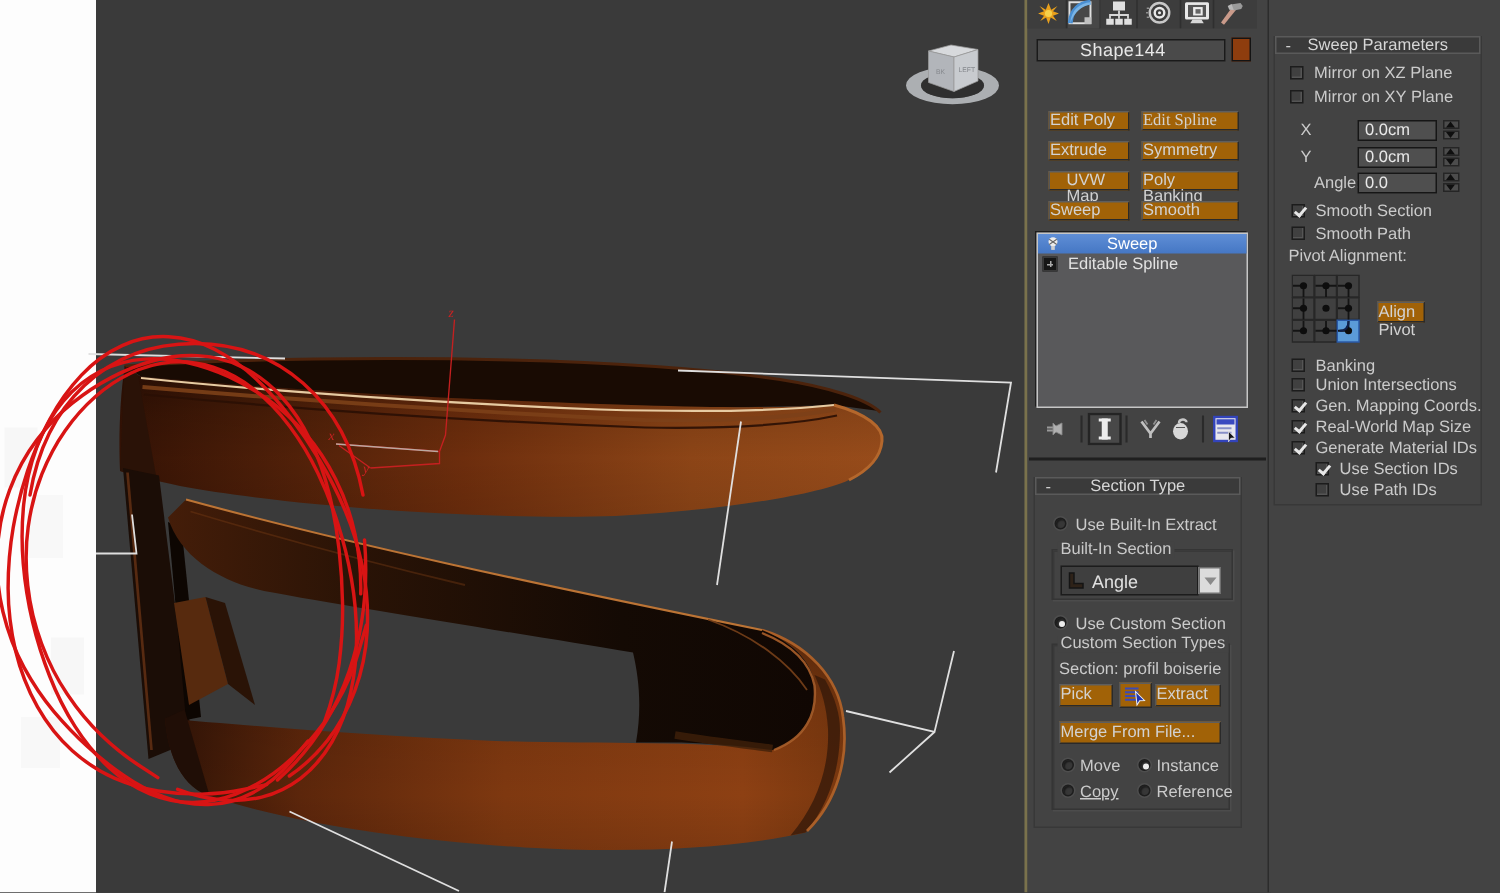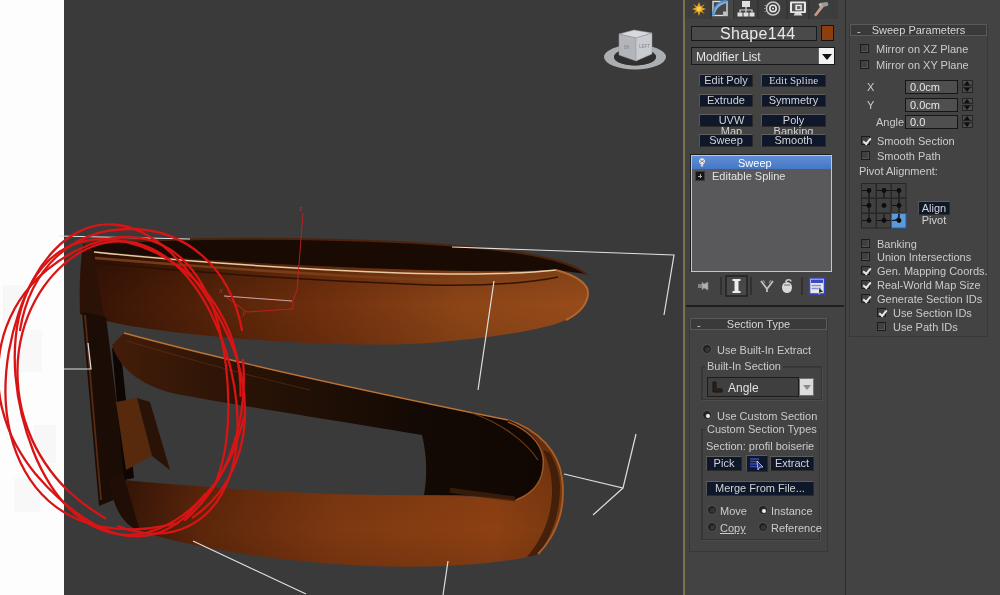--- a/index.html
+++ b/index.html
@@ -8,22 +8,22 @@
        font-family:"Liberation Sans",sans-serif;font-size:11px;background:#424242;}
   #whitebar{position:absolute;left:0;top:0;width:64px;height:595px;background:#fdfdfd;}
   #viewport{position:absolute;left:64px;top:0;width:619px;height:595px;background:#3a3a3a;}
   #vpsvg{position:absolute;left:0;top:0;width:684px;height:595px;}
   #oliveline{position:absolute;left:683px;top:0;width:2px;height:595px;background:#7a724c;}
   #panel{position:absolute;left:685px;top:0;width:315px;height:595px;background:#434343;}
   .abs{position:absolute;}
   #iconbar{position:absolute;left:0px;top:0;width:153px;height:19px;background:#3d3d3d;}
   #coldiv{position:absolute;left:160px;top:0;width:1px;height:595px;background:#2c2c2c;}
   .lbl{position:absolute;color:#cbcbcb;white-space:nowrap;font-size:11px;line-height:11px;}
-  .btn{position:absolute;background:#0f172a;border:1px solid #2a2a2a;border-top-color:#5e5e5e;border-left-color:#565656;
-       color:#d2d2d2;text-align:center;font-size:11px;}
+  .btn{position:absolute;background:#a16207;border:1px solid #2a2a2a;border-top-color:#5e5e5e;border-left-color:#565656;
+       color:#d2d2d2;text-align:left;font-size:11px;}
   .cb{position:absolute;width:9px;height:9px;background:#404040;border:1px solid #1c1c1c;
       box-shadow:inset -1px -1px 0 #555;}
   .cb.on::after{content:"";position:absolute;left:1px;top:1px;width:6px;height:3px;
       border-left:2px solid #e8e8e8;border-bottom:2px solid #e8e8e8;transform:rotate(-50deg);}
   .rad{position:absolute;width:8px;height:8px;border-radius:50%;background:#373737;border:1px solid #1d1d1d;
       box-shadow:inset 1px 1px 1px rgba(0,0,0,.5), 0 0 0 1px rgba(90,90,90,.5);}
   .rad.on::after{content:"";position:absolute;left:2px;top:2px;width:4px;height:4px;border-radius:50%;background:#ececec;}
   .field{position:absolute;background:#4f4f4f;border:1px solid #161616;color:#e8e8e8;font-size:11px;line-height:12px;padding-left:4px;}
   .spinner{position:absolute;width:12px;height:14px;}
   .spinner .u,.spinner .d{position:absolute;left:0;width:11px;height:6px;background:#4c4c4c;border:1px solid #252525;}
@@ -218,29 +218,23 @@
 
       <g transform="translate(135,8.5)">
         <path d="M-6,6.5 L-4,8 L4.5,-2.5 L2,-4.5 Z" fill="#c99a8a"></path>
         <path d="M0.5,-5.5 L7,-6.5 L8.5,-4.5 L7.5,-2.5 L2.5,-1.5 Z" fill="#9a9a9a"></path>
         <path d="M1,-5.8 L-1.5,-4.5 L-0.5,-2.0 L2.5,-1.8 Z" fill="#b8b8b8"></path>
       </g>
     </svg>
   </div>
   <div id="coldiv"></div>
 
-  <div class="field" style="left:6px;top:26px;width:126px;height:15px;background:#4a4a4a;border-color:#1a1a1a;line-height:13px;font-size:16px;letter-spacing:0.3px;padding-left:28px;">Shape144</div>
+  <div class="field" style="left:6px;top:26px;width:126px;height:15px;background:#4a4a4a;border-color:#1a1a1a;line-height:13px;font-size:12px;letter-spacing:0.3px;padding-left:28px;">Shape144</div>
   <div class="abs" style="left:136px;top:25px;width:13px;height:16px;background:#8e3d0e;border:1px solid #141414;"></div>
 
-  <div class="abs" style="left:6px;top:47px;width:144px;height:18px;background:#4a4a4a;border:1px solid #181818;">
-    <div style="position:absolute;left:4px;top:2px;color:#e4e4e4;font-size:12px;">Modifier List</div>
-    <div style="position:absolute;right:0;top:0;width:16px;height:16px;background:#f2f2f2;border-left:1px solid #666;">
-      <div style="position:absolute;left:3px;top:6px;border-left:5px solid transparent;border-right:5px solid transparent;border-top:6px solid #111;"></div>
-    </div>
-  </div>
 
   <div class="btn" style="left:14px;top:74px;width:54px;height:13px;line-height:11px;">Edit Poly</div>
   <div class="btn" style="left:76px;top:74px;width:65px;height:13px;line-height:11px;font-family:Liberation Serif, serif;">Edit Spline</div>
   <div class="btn" style="left:14px;top:94px;width:54px;height:13px;line-height:11px;">Extrude</div>
   <div class="btn" style="left:76px;top:94px;width:65px;height:13px;line-height:11px;">Symmetry</div>
   <div class="btn" style="left:14px;top:114px;width:54px;height:13px;line-height:11px;padding-left:11px;">UVW Map</div>
   <div class="btn" style="left:76px;top:114px;width:65px;height:13px;line-height:11px;">Poly Banking</div>
   <div class="btn" style="left:14px;top:134px;width:54px;height:13px;line-height:11px;">Sweep</div>
   <div class="btn" style="left:76px;top:134px;width:65px;height:13px;line-height:11px;">Smooth</div>
 
@@ -409,18 +403,18 @@
 
   <div class="cb" style="left:176px;top:239px;"></div>
     <div class="lbl" style="left:192px;top:239px;">Banking</div>
   <div class="cb" style="left:176px;top:252px;"></div>
     <div class="lbl" style="left:192px;top:252px;">Union Intersections</div>
   <div class="cb on" style="left:176px;top:266px;"></div>
     <div class="lbl" style="left:192px;top:266px;">Gen. Mapping Coords.</div>
   <div class="cb on" style="left:176px;top:280px;"></div>
     <div class="lbl" style="left:192px;top:280px;">Real-World Map Size</div>
   <div class="cb on" style="left:176px;top:294px;"></div>
-    <div class="lbl" style="left:192px;top:294px;">Generate Section IDs</div>
+    <div class="lbl" style="left:192px;top:294px;">Generate Material IDs</div>
   <div class="cb on" style="left:192px;top:308px;"></div>
     <div class="lbl" style="left:208px;top:308px;">Use Section IDs</div>
   <div class="cb" style="left:192px;top:322px;"></div>
     <div class="lbl" style="left:208px;top:322px;">Use Path IDs</div>
 </div>
 
 </body></html>

